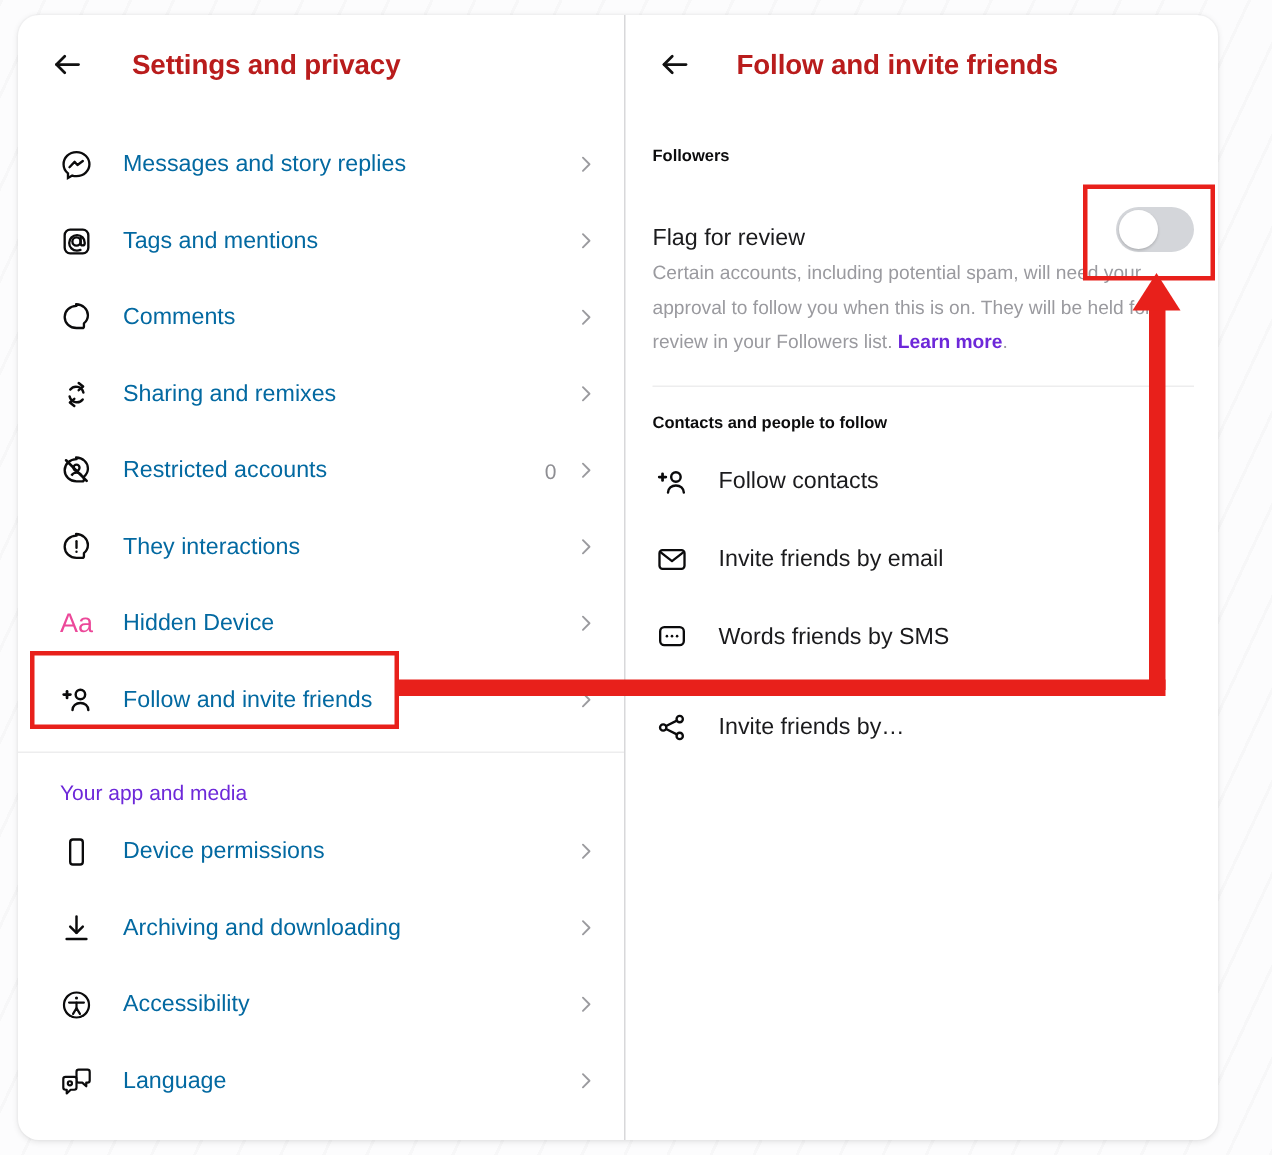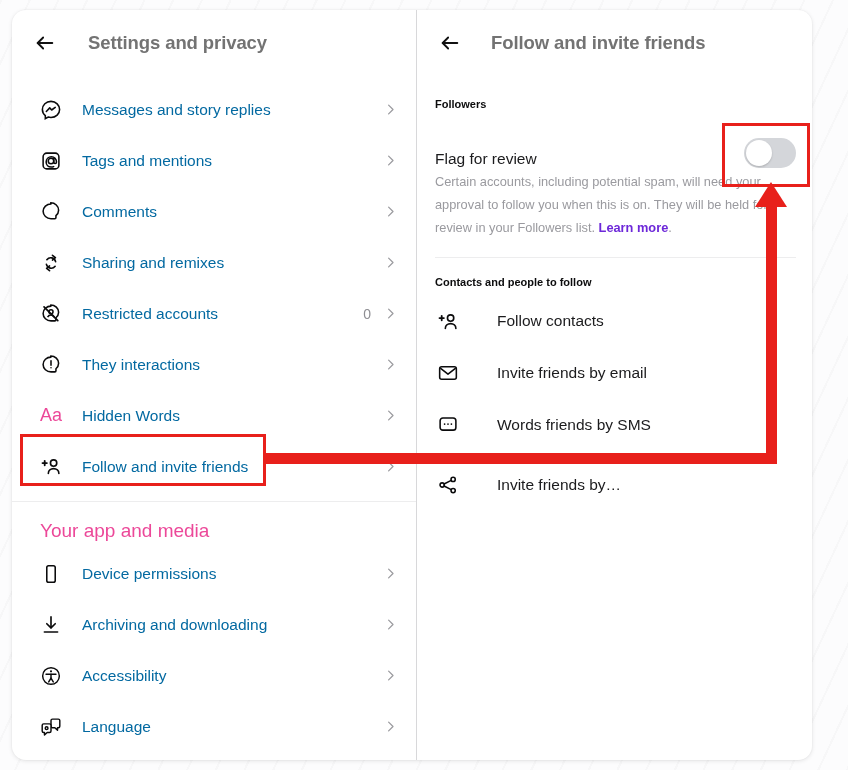--- a/index.html
+++ b/index.html
@@ -56,21 +56,21 @@
   }
   .back-arrow {
     width: 30px; height: 30px;
     flex: 0 0 30px;
     display: flex; align-items: center; justify-content: center;
     color: #111;
   }
   .hdr-title {
     font-size: 18.5px;
     font-weight: bold;
-    color: #737373;
+    color: #b91c1c;
     letter-spacing: -0.1px;
   }
   .pane-left  .hdr-title { margin-left: 28px; }
   .pane-right .hdr-title { margin-left: 26px; }
 
   
   .list { padding: 8px 0 0 0; }
 
   .row {
     position: relative;
@@ -98,22 +98,22 @@
     margin-right: 12px;
   }
   .row .chev { color: #9b9b9f; display: flex; align-items: center; }
 
   .section-div {
     height: 1px;
     background: #ededee;
     margin: 9px 0 0 0;
   }
   .section-label {
-    font-size: 19px;
-    color: #ec4899;
+    font-size: 14px;
+    color: #6d28d9;
     padding: 18px 0 6px 28px;
   }
 
   
   .r-body { padding: 0 16px 0 18px; }
 
   .r-section-title {
     font-size: 11px;
     font-weight: bold;
     color: #0c0c0d;
@@ -162,21 +162,20 @@
     height: 1px;
     background: #ededee;
     margin: 18px 0 0 0;
   }
 
   .r-row {
     display: flex;
     align-items: center;
     height: 50px;
     margin-top: 2px;
-    gap: 18px;
   }
   .r-row .ico {
     width: 26px; height: 26px;
     flex: 0 0 26px;
     display: flex; align-items: center; justify-content: center;
     color: #0b0b0c;
   }
   .r-row .label {
     margin-left: 18px;
     font-size: 15.5px;
@@ -340,21 +339,21 @@
           <span class="count"></span>
           <span class="chev">
             <svg width="15" height="15" viewBox="0 0 24 24" fill="none" stroke="currentColor" stroke-width="2" stroke-linecap="round" stroke-linejoin="round">
                 <polyline points="9,5 16,12 9,19"></polyline>
               </svg>
           </span>
         </div>
 
         <div class="row">
           <span class="ico" style="font-size:18px;font-weight:normal;color:#ec4899;text-align:right;">Aa</span>
-          <span class="label">Hidden Words</span>
+          <span class="label">Hidden Device</span>
           <span class="spacer"></span>
           <span class="count"></span>
           <span class="chev">
             <svg width="15" height="15" viewBox="0 0 24 24" fill="none" stroke="currentColor" stroke-width="2" stroke-linecap="round" stroke-linejoin="round">
                 <polyline points="9,5 16,12 9,19"></polyline>
               </svg>
           </span>
         </div>
 
         <div class="row">

